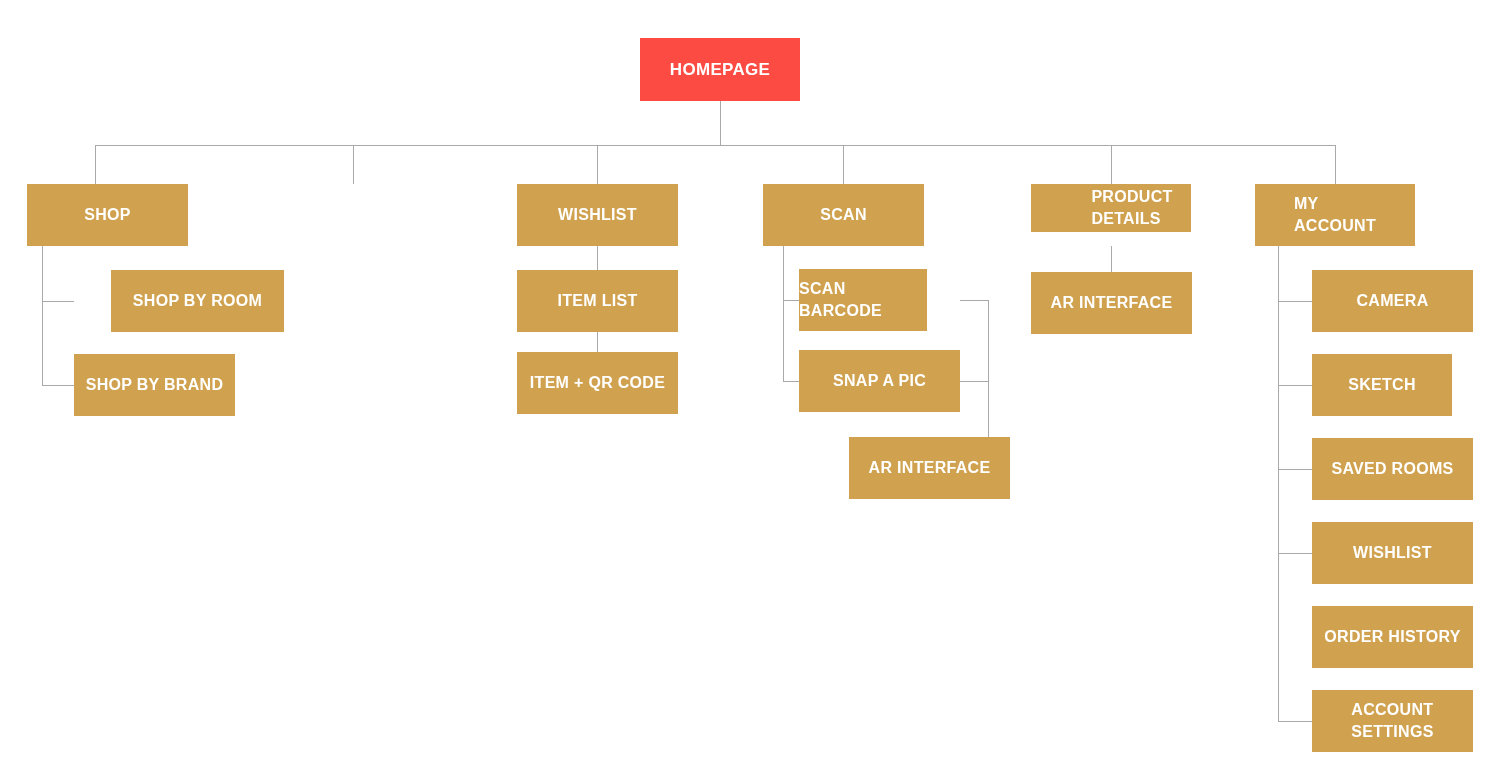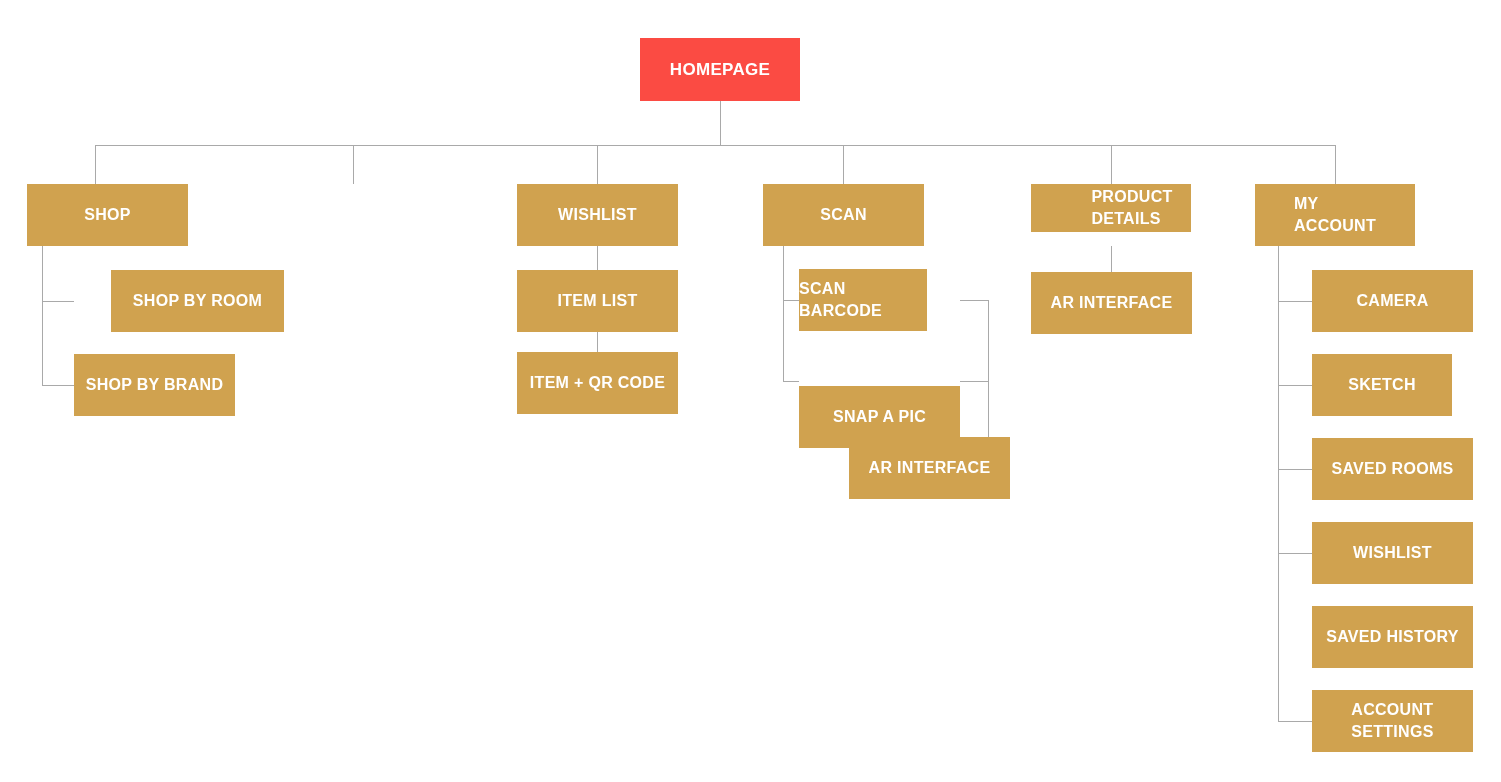--- a/index.html
+++ b/index.html
@@ -44,21 +44,21 @@
   #n-search          { left: 273px;  top: 184px; width: 161px; height: 62px; }
   #n-wishlist        { left: 517px;  top: 184px; width: 161px; height: 62px; }
   #n-scan            { left: 763px;  top: 184px; width: 161px; height: 62px; }
   #n-product-details { left: 1031px; top: 184px; width: 160px; height: 48px; padding-left: 42px; }
   #n-my-account      { left: 1255px; top: 184px; width: 160px; height: 62px; }
   #n-shop-by-room    { left: 66px;   top: 270px; width: 173px; height: 62px; margin-left: 45px; }
   #n-shop-by-brand   { left: 74px;   top: 354px; width: 161px; height: 62px; }
   #n-item-list       { left: 517px;  top: 270px; width: 161px; height: 62px; }
   #n-item-qr-code    { left: 517px;  top: 352px; width: 161px; height: 62px; }
   #n-scan-barcode    { left: 799px;  top: 269px; width: 128px; height: 62px; }
-  #n-snap-a-pic      { left: 799px;  top: 350px; width: 161px; height: 62px; margin-top: 36px; }
+  #n-snap-a-pic      { left: 799px;  top: 350px; width: 161px; height: 62px; }
   #n-scan-ar         { left: 849px;  top: 437px; width: 161px; height: 62px; }
   #n-product-ar      { left: 1031px; top: 272px; width: 161px; height: 62px; }
   #n-camera          { left: 1312px; top: 270px; width: 161px; height: 62px; }
   #n-sketch          { left: 1312px; top: 354px; width: 140px; height: 62px; }
   #n-saved-rooms     { left: 1312px; top: 438px; width: 161px; height: 62px; }
   #n-acct-wishlist   { left: 1312px; top: 522px; width: 161px; height: 62px; }
   #n-order-history   { left: 1312px; top: 606px; width: 161px; height: 62px; }
   #n-acct-settings   { left: 1312px; top: 690px; width: 161px; height: 62px; }
 </style>
 </head>
@@ -118,17 +118,17 @@
   <div class="node" id="n-scan-barcode">SCAN BARCODE</div>
   <div class="node" id="n-snap-a-pic">SNAP A PIC</div>
   <div class="node" id="n-scan-ar">AR INTERFACE</div>
 
   <div class="node" id="n-product-ar">AR INTERFACE</div>
 
   <div class="node" id="n-camera">CAMERA</div>
   <div class="node" id="n-sketch">SKETCH</div>
   <div class="node" id="n-saved-rooms">SAVED ROOMS</div>
   <div class="node" id="n-acct-wishlist">WISHLIST</div>
-  <div class="node" id="n-order-history">SAVED HISTORY</div>
+  <div class="node" id="n-order-history">ORDER HISTORY</div>
   <div class="node" id="n-acct-settings">ACCOUNT
 SETTINGS</div>
 
 </div>
 
 </body></html>

